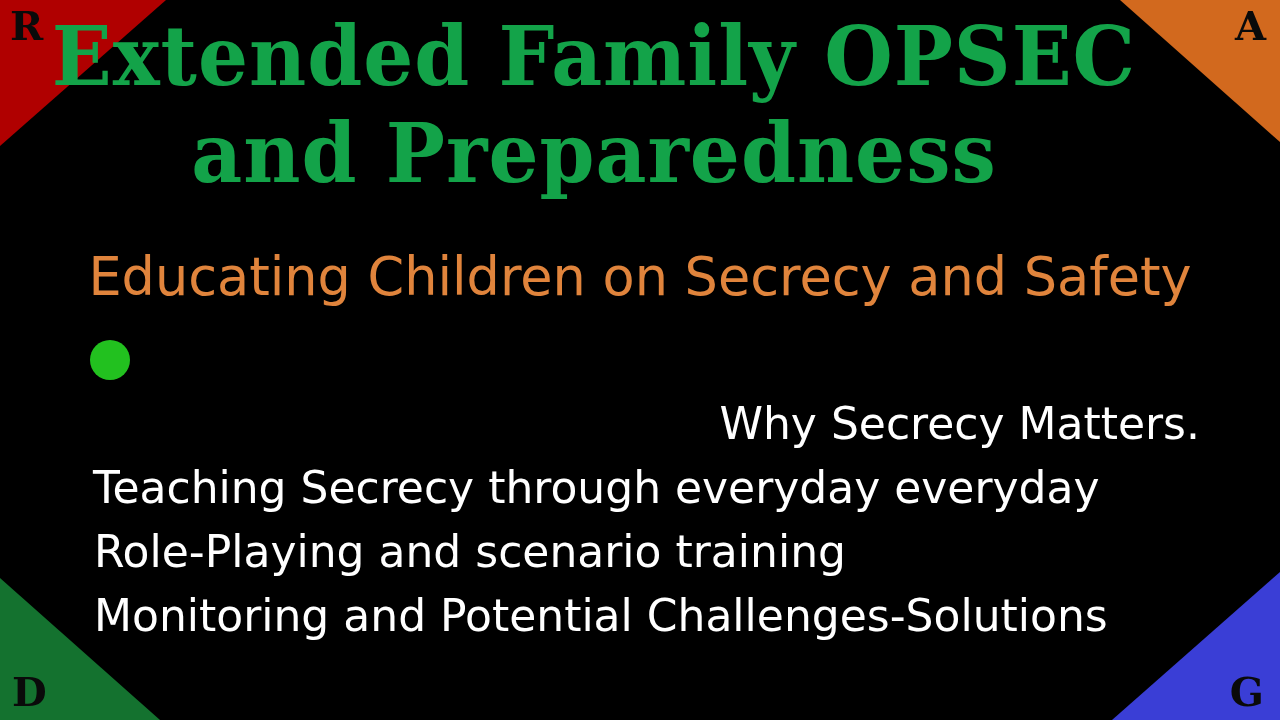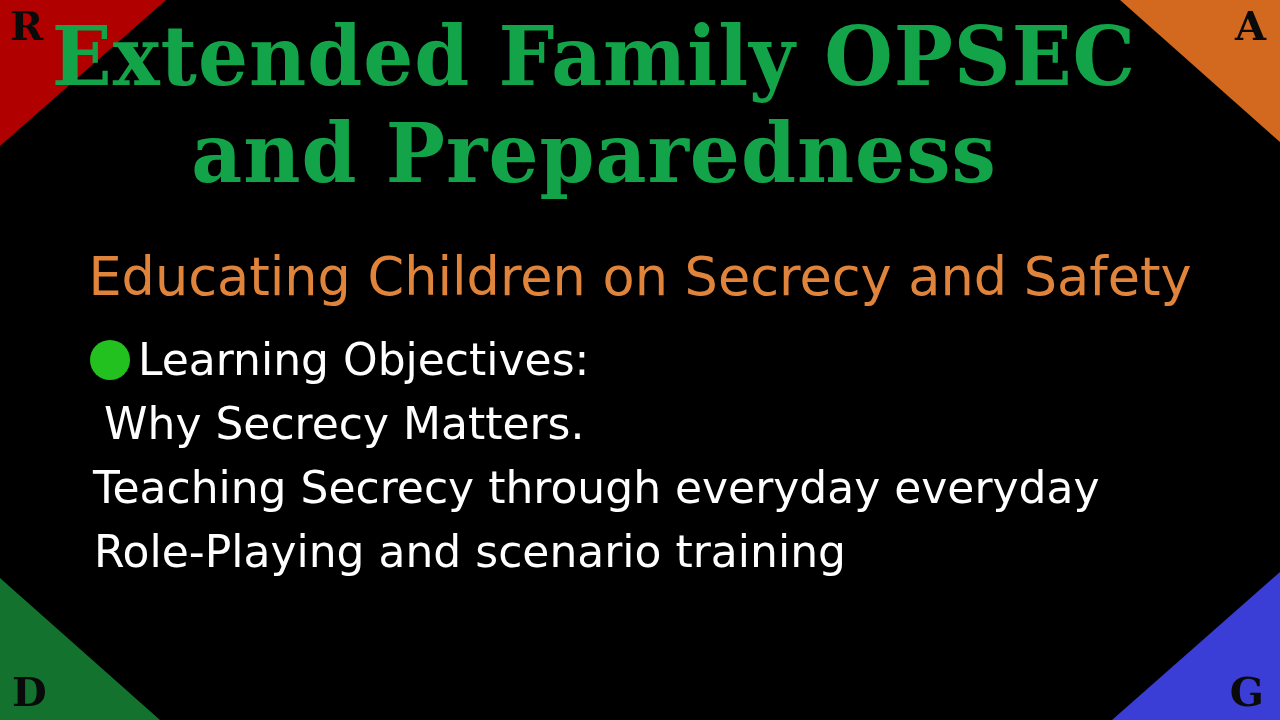--- a/index.html
+++ b/index.html
@@ -107,21 +107,21 @@
     display: flex;
     align-items: center;
     height: 64px;
     font-family: "DejaVu Sans", "Liberation Sans", sans-serif;
     font-weight: 400;
     font-size: 44px;
     line-height: 64px;
     color: #FFFFFF;
     white-space: nowrap;
   }
-  .body-line.indent-1 { padding-left: 14px; }
+  .body-line.indent-1 { padding-left: 14px; justify-content: flex-end; }
   .body-line.indent-2 { padding-left: 3px; }
   .body-line.indent-3 { padding-left: 4px; text-align: center; }
 
   .bullet-dot {
     display: inline-block;
     width: 40px;
     height: 40px;
     border-radius: 50%;
     background: #22C11F;
     margin-right: 8px;
@@ -149,31 +149,33 @@
     <div class="title-line">Extended Family OPSEC</div>
     <div class="title-line">and Preparedness</div>
   </div>
 
   <div class="subtitle">Educating Children on Secrecy and Safety</div>
 
   <div class="body-block">
 
     <div class="body-line">
       <span class="bullet-dot"></span>
-      <span>Learning Objectives:</span>
     </div>
 
     <div class="body-line indent-1">
       <span>Why Secrecy Matters.</span>
     </div>
 
     <div class="body-line indent-2">
       <span>Teaching Secrecy through everyday everyday</span>
     </div>
 
     <div class="body-line indent-3">
       <span>Role-Playing and scenario training</span>
     </div>
 
+    <div class="body-line indent-3">
+      <span>Monitoring and Potential Challenges-Solutions</span>
+    </div>
 
   </div>
 
 </div>
 
 </body></html>

